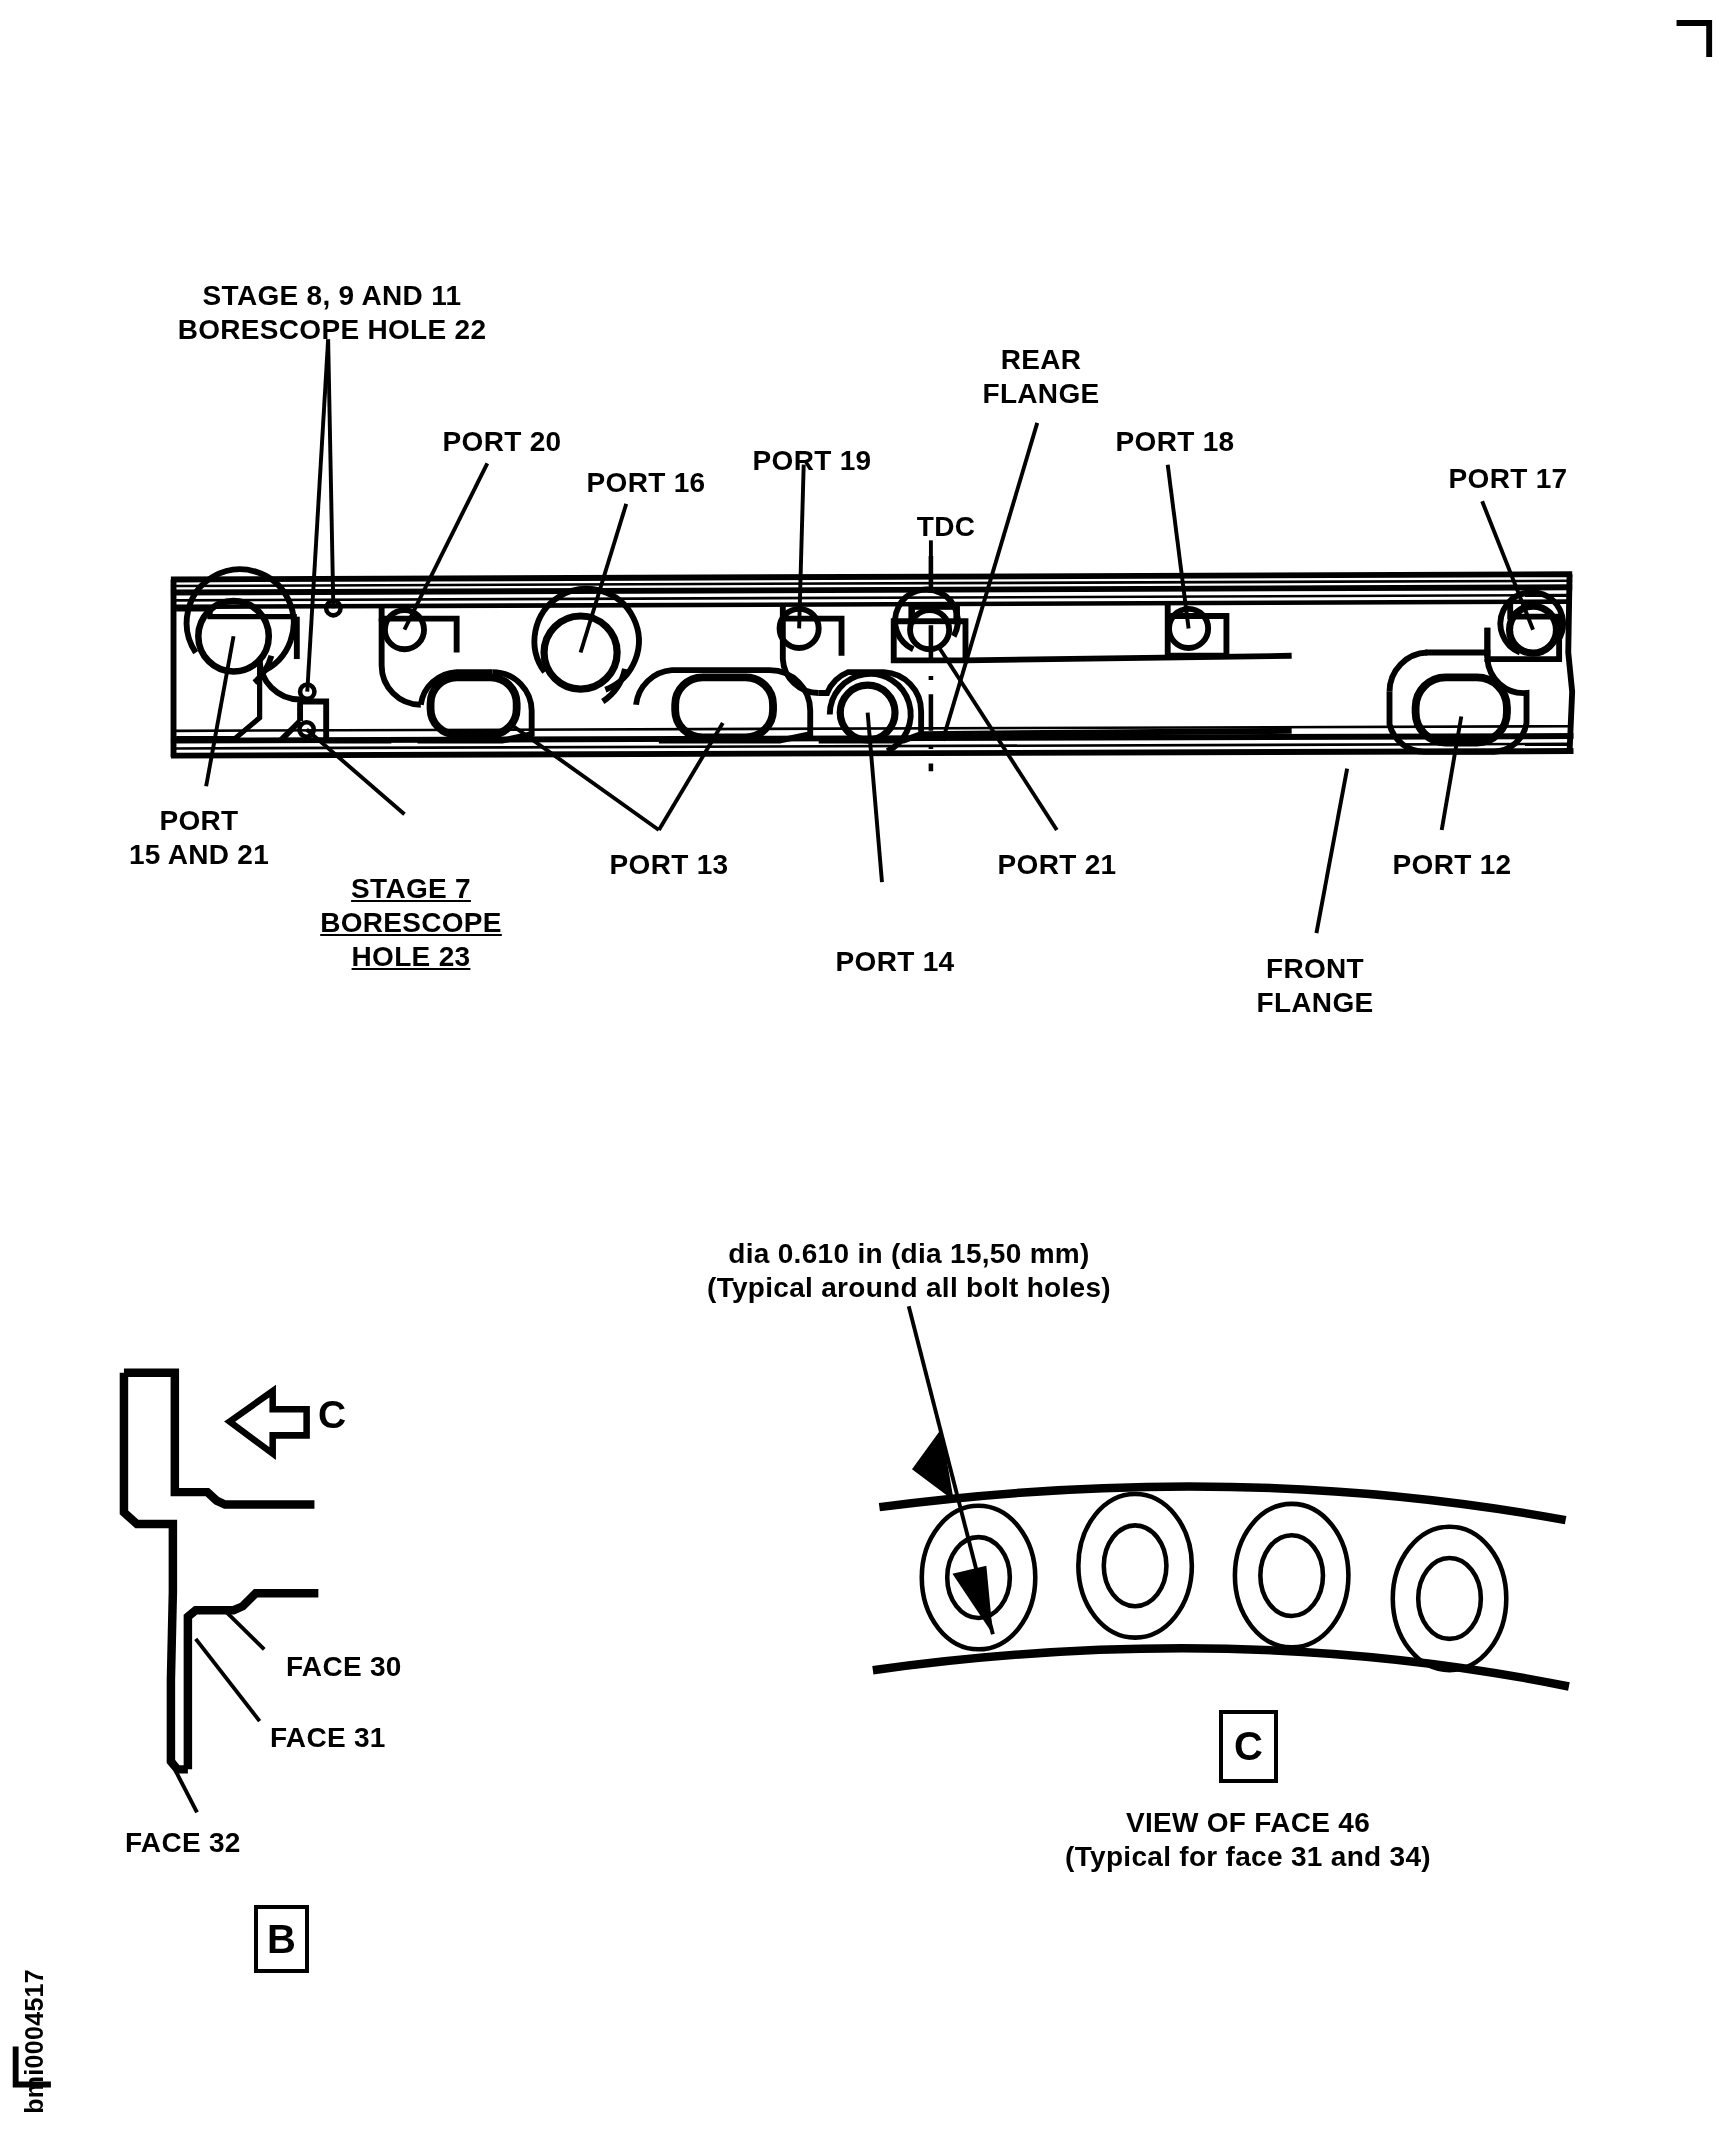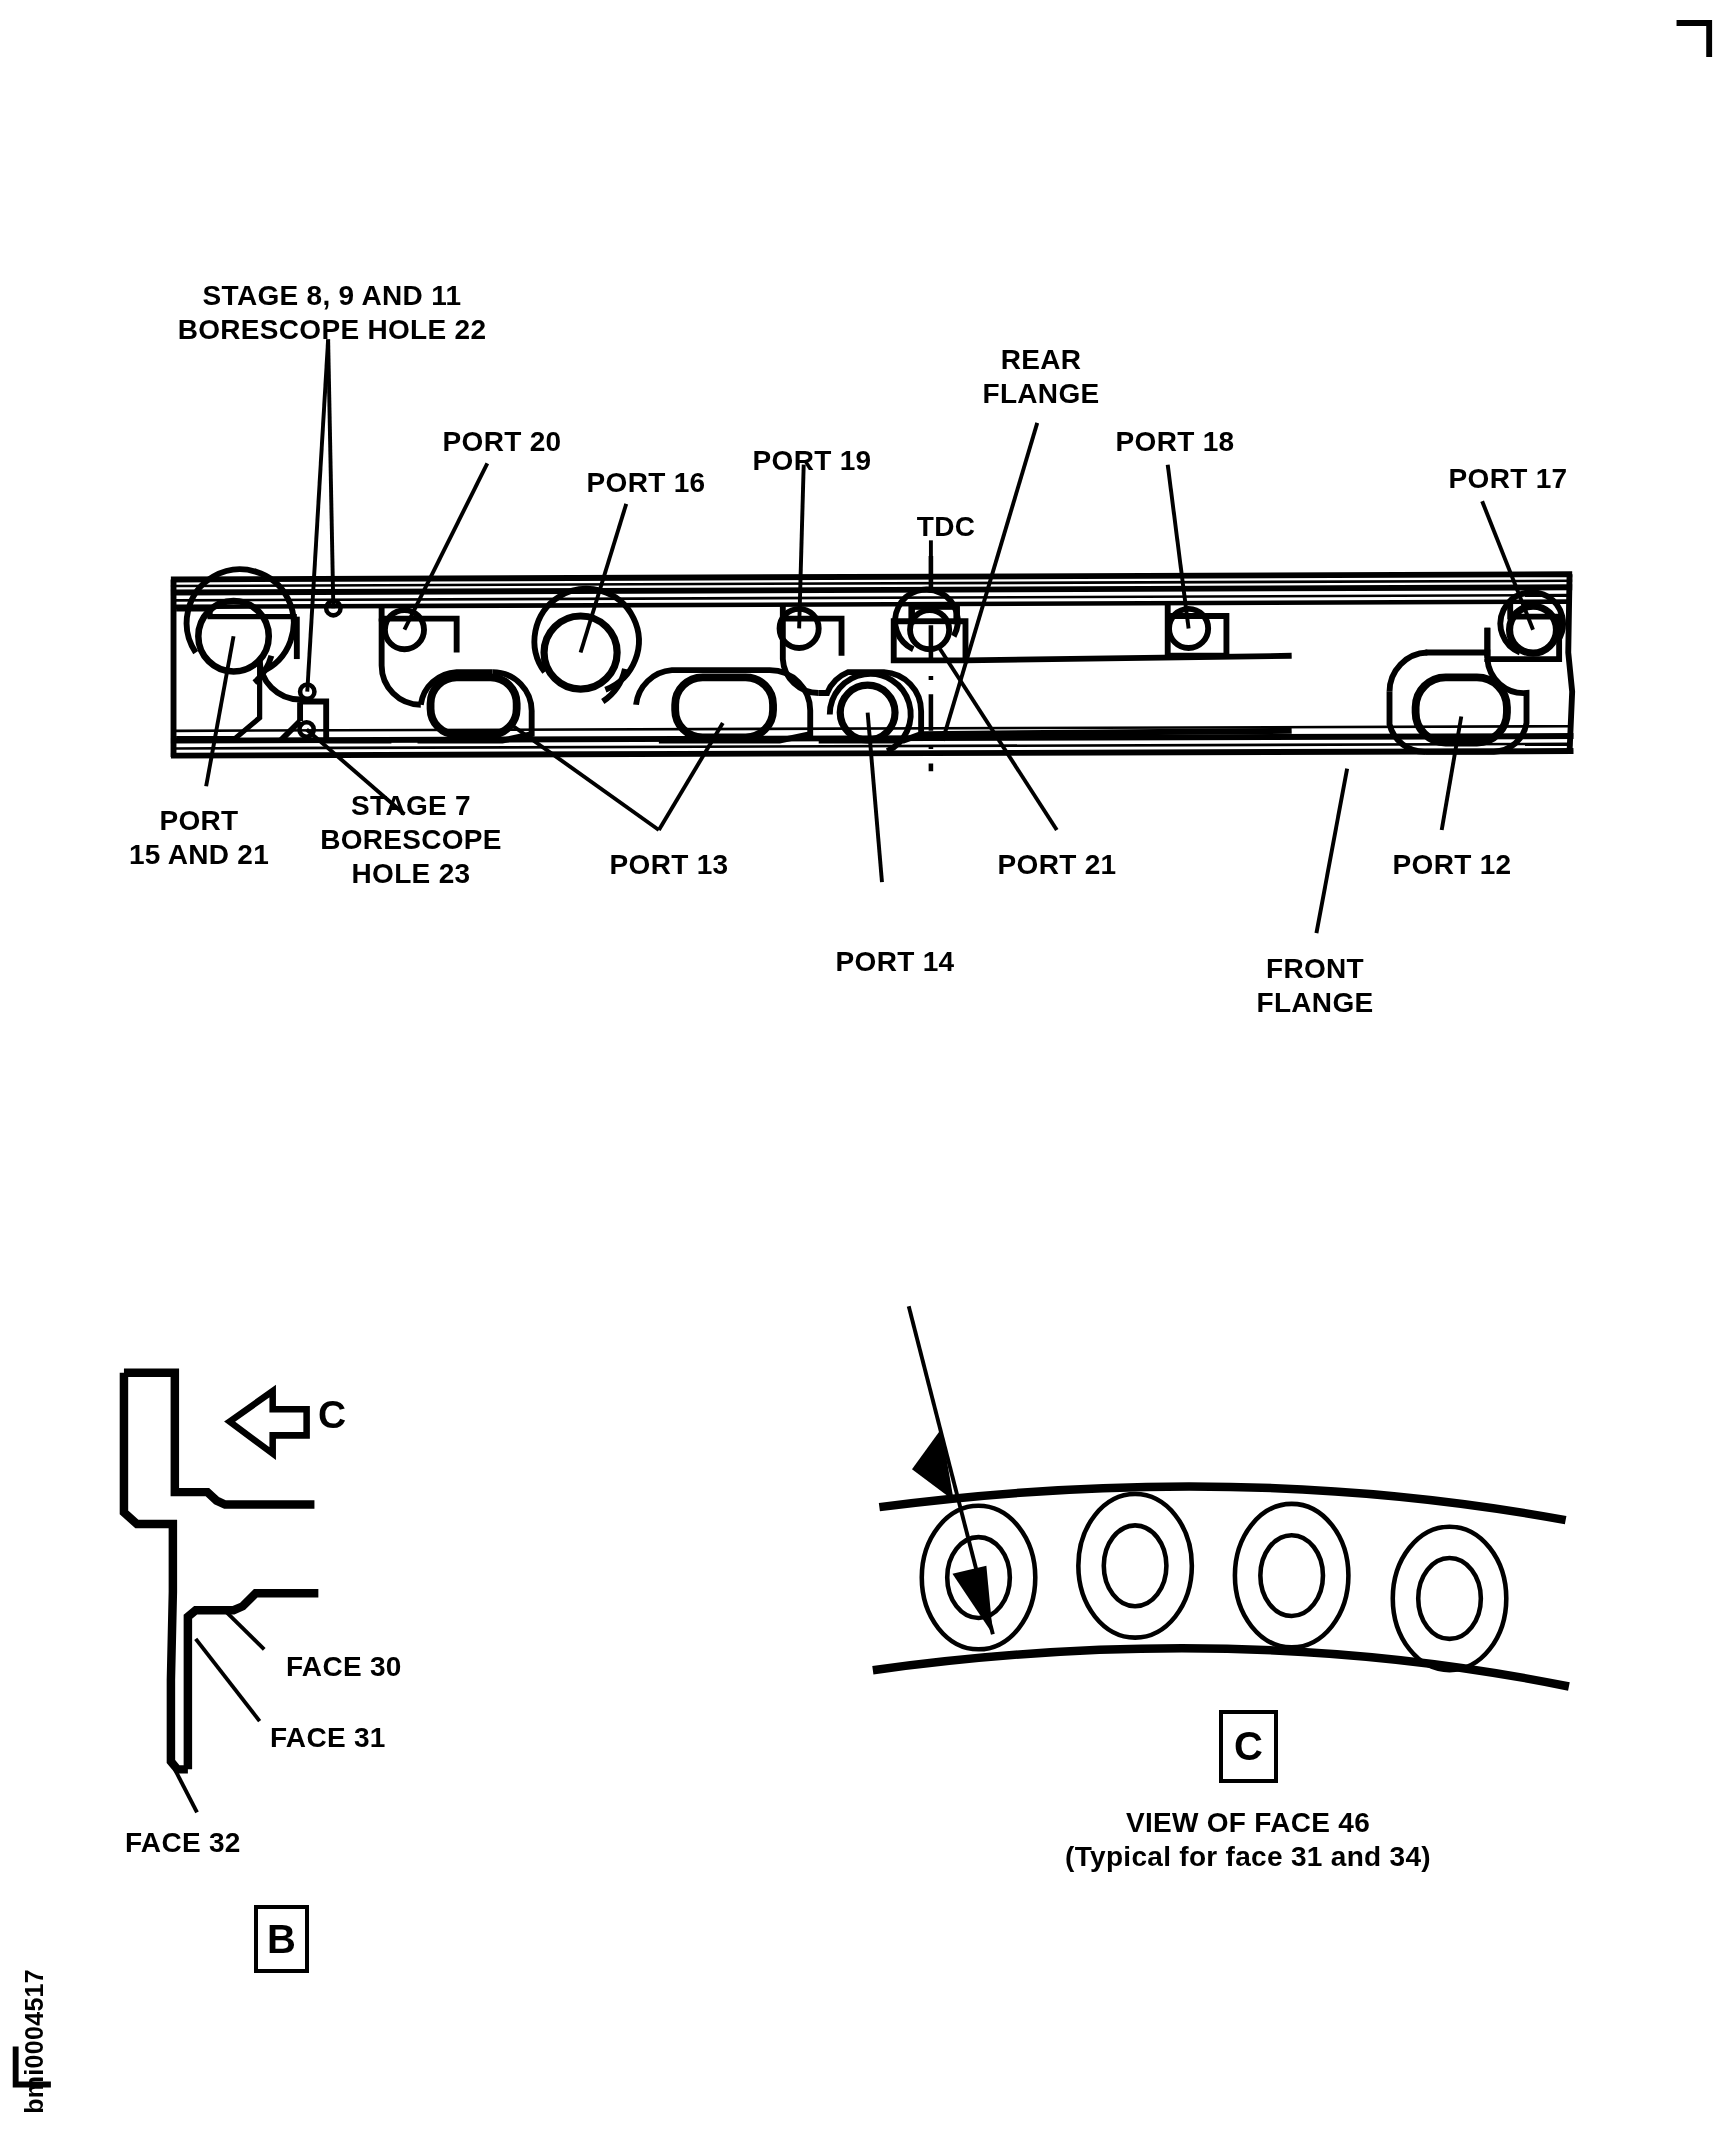--- a/index.html
+++ b/index.html
@@ -352,21 +352,21 @@
 
   <div class="lbl ctr" style="left:1175px; top:425px;">PORT 18</div>
 
   <div class="lbl ctr" style="left:1465px; top:462px;margin-left:43px;">PORT 17</div>
 
   <div class="lbl ctr" style="left:946px; top:510px;">TDC</div>
 
   <div class="lbl ctr" style="left:199px; top:804px;">PORT
 15 AND 21</div>
 
-  <div class="lbl ctr" style="left:411px; top:789px;">STAGE 7
+  <div class="lbl ctr" style="left:411px; top:872px;text-decoration:underline;">STAGE 7
 BORESCOPE
 HOLE 23</div>
 
   <div class="lbl ctr" style="left:669px; top:848px;">PORT 13</div>
 
   <div class="lbl ctr" style="left:895px; top:901px;margin-top:44px;">PORT 14</div>
 
   <div class="lbl ctr" style="left:1057px; top:848px;">PORT 21</div>
 
   <div class="lbl ctr" style="left:1452px; top:848px;">PORT 12</div>
@@ -377,20 +377,22 @@
   <div class="lbl lft" style="left:286px; top:1650px;">FACE 30</div>
 
   <div class="lbl lft" style="left:270px; top:1721px;">FACE 31</div>
 
   <div class="lbl lft" style="left:125px; top:1826px;">FACE 32</div>
 
   <div class="lbl lft" style="left:318px; top:1398px; font-size:39px;">C</div>
 
   <div class="viewtag" style="left:254px; top:1905px; width:47px; height:60px; font-size:40px;">B</div>
 
+  <div class="lbl ctr" style="left:909px; top:1237px;">dia 0.610 in (dia 15,50 mm)
+(Typical around all bolt holes)</div>
 
   <div class="viewtag" style="left:1219px; top:1710px; width:51px; height:65px; font-size:40px;">C</div>
 
   <div class="lbl ctr" style="left:1248px; top:1806px;">VIEW OF FACE 46</div>
 
   <div class="lbl ctr" style="left:1248px; top:1840px;">(Typical for face 31 and 34)</div>
 
 
   <div id="figid">bmi0004517</div>
 

